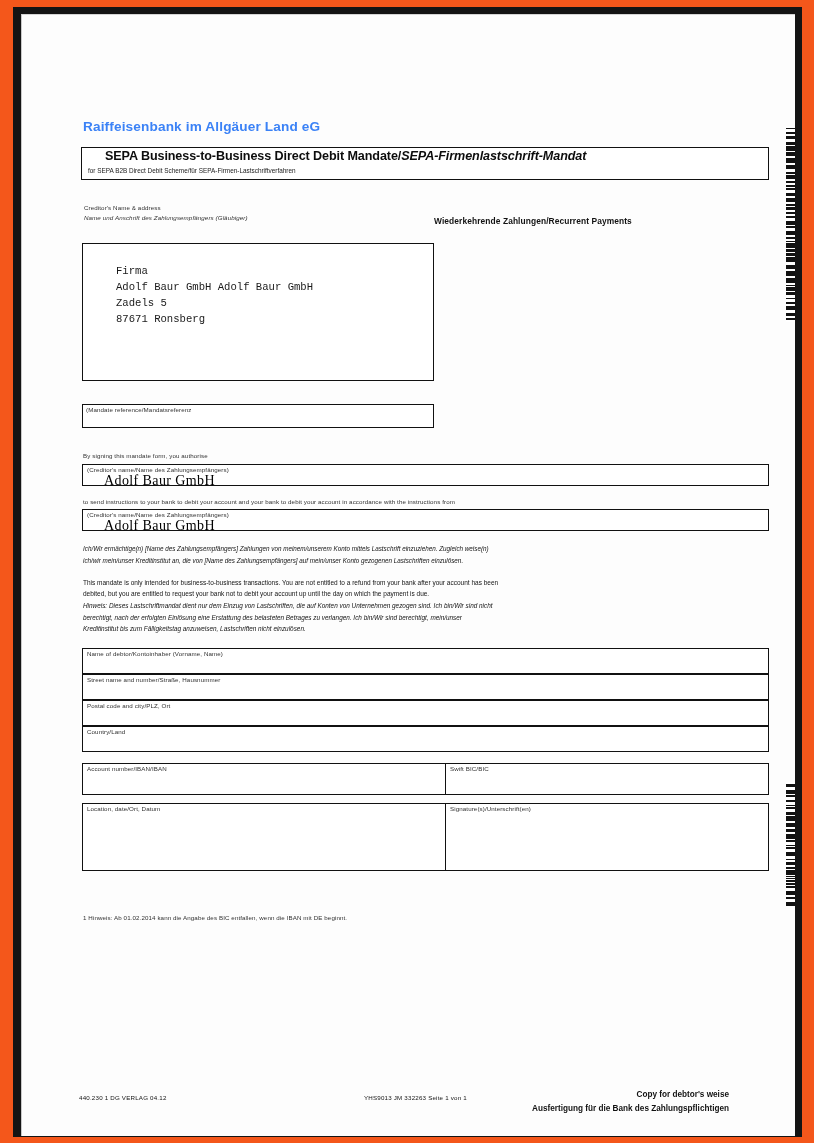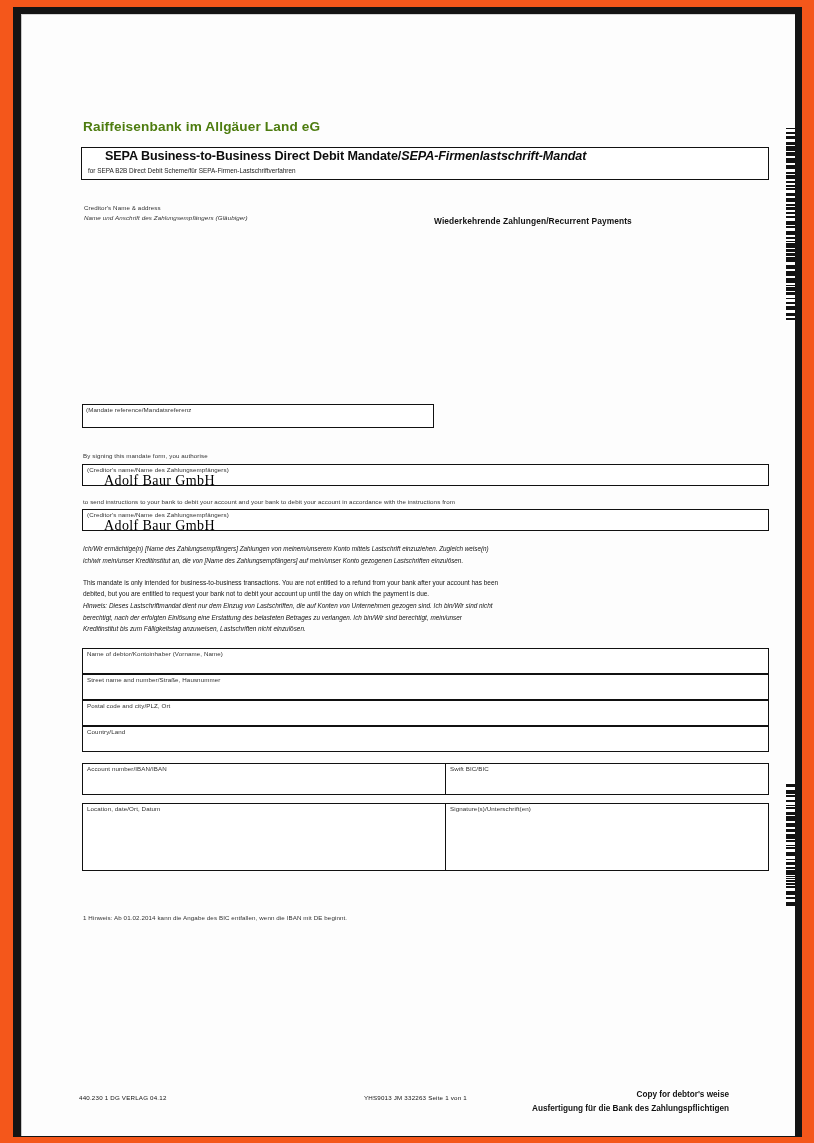--- a/index.html
+++ b/index.html
@@ -53,21 +53,21 @@
   .tiny-i   { font-size: 6.2px; font-style: italic; letter-spacing: .1px; }
   .blur     { filter: blur(.22px); opacity: .93; }
 
   
   #bank-name {
     position: absolute;
     left: 62px; top: 105px;
     font-size: 13.6px;
     font-weight: bold;
     letter-spacing: .15px;
-    color: #4d7c0f;
+    color: #3b82f6;
   }
   #title-box {
     position: absolute;
     left: 60px; top: 133px;
     width: 688px; height: 33px;
     border: 1.2px solid #111;
     box-sizing: border-box;
     background: #fff;
   }
   #title-main {
@@ -250,20 +250,26 @@
   <div id="title-box">
     <div id="title-main"><span>SEPA Business-to-Business Direct Debit Mandate/</span><span class="de">SEPA-Firmenlastschrift-Mandat</span></div>
     <div id="title-sub">for SEPA B2B Direct Debit Scheme/für SEPA-Firmen-Lastschriftverfahren</div>
   </div>
 
   <div class="t tiny blur" id="creditor-lbl-en">Creditor's Name &amp; address</div>
   <div class="t tiny-i blur" id="creditor-lbl-de">Name und Anschrift des Zahlungsempfängers (Gläubiger)</div>
 
   <div id="recurrent-hdr" class="blur">Wiederkehrende Zahlungen/Recurrent Payments</div>
 
+  <div id="creditor-box">
+    <div id="creditor-address">Firma
+Adolf Baur GmbH Adolf Baur GmbH
+Zadels 5
+87671 Ronsberg</div>
+  </div>
 
 
   <div id="mandate-ref-box">
     <div class="t tiny blur" id="mandate-ref-lbl">(Mandate reference/Mandatsreferenz</div>
   </div>
 
   <div class="t tiny blur" id="auth-line1">By signing this mandate form, you authorise</div>
 
   <div id="auth-box1">
     <div class="t tiny blur auth-sub">(Creditor's name/Name des Zahlungsempfängers)</div>

